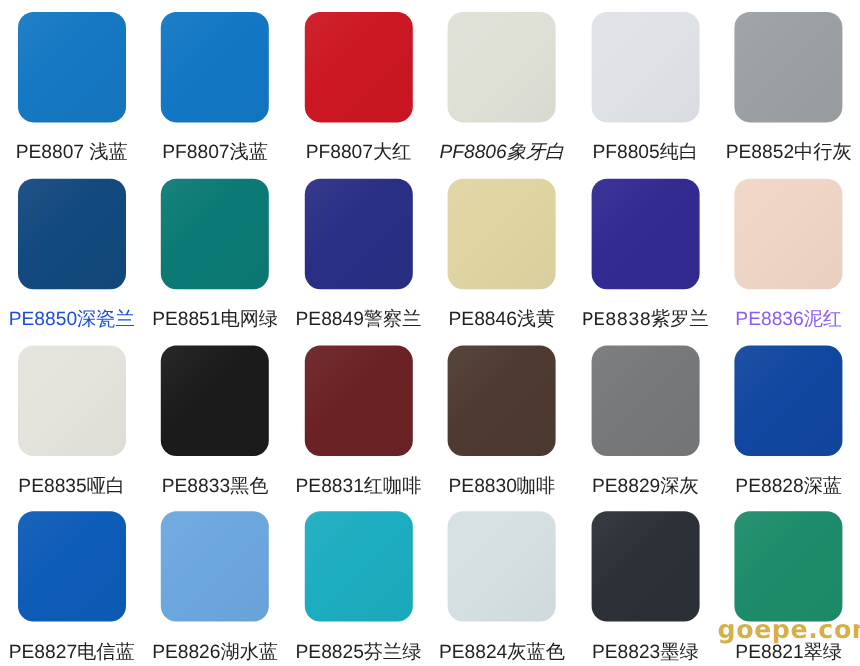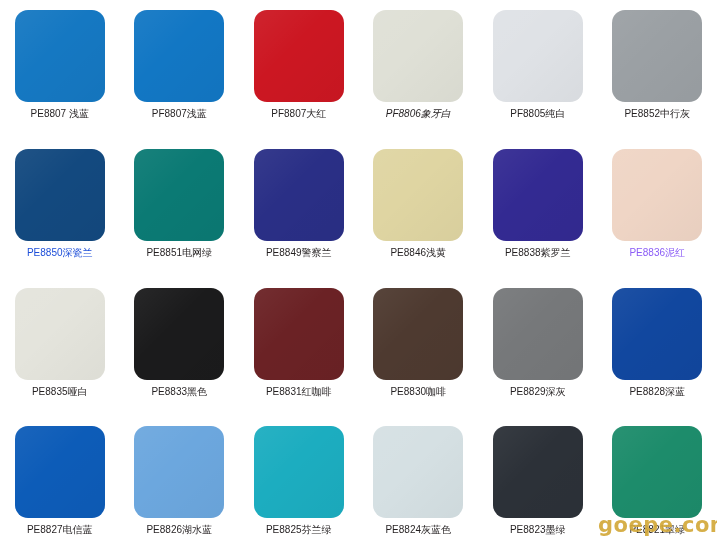--- a/index.html
+++ b/index.html
@@ -47,22 +47,22 @@
   .swatch-chip::after {
     content: "";
     position: absolute;
     inset: 0;
     border-radius: 13px;
     background: linear-gradient(135deg, rgba(255,255,255,0.055) 0%, rgba(255,255,255,0.0) 42%, rgba(0,0,0,0.03) 100%);
     pointer-events: none;
   }
 
   .swatch-label {
-    margin-top: 5px;
-    font-size: 10px;
+    margin-top: 19px;
+    font-size: 16px;
     line-height: 14px;
     color: #231f20;
     white-space: nowrap;
     text-align: center;
     letter-spacing: 0px;
   }
 
   
   #watermark {
     position: absolute;
@@ -117,21 +117,21 @@
     <div class="swatch-cell">
       <div class="swatch-chip" style="background: rgb(42, 47, 134);"></div>
       <div class="swatch-label" style="color: rgb(35, 31, 32); text-align: right;">PE8849警察兰</div>
     </div>
     <div class="swatch-cell">
       <div class="swatch-chip" style="background: rgb(223, 213, 162);"></div>
       <div class="swatch-label" style="color: rgb(35, 31, 32);">PE8846浅黄</div>
     </div>
     <div class="swatch-cell">
       <div class="swatch-chip" style="background: rgb(51, 42, 146);"></div>
-      <div class="swatch-label" style="color: rgb(35, 31, 32);">PE8838紫罗兰</div>
+      <div class="swatch-label" style="color: rgb(35, 31, 32); font-family: Liberation Mono, monospace;">PE8838紫罗兰</div>
     </div>
     <div class="swatch-cell">
       <div class="swatch-chip" style="background: rgb(239, 213, 197);"></div>
       <div class="swatch-label" style="color: #8b5cf6;">PE8836泥红</div>
     </div>
     <div class="swatch-cell">
       <div class="swatch-chip" style="background: rgb(228, 228, 220);"></div>
       <div class="swatch-label" style="color: rgb(35, 31, 32);">PE8835哑白</div>
     </div>
     <div class="swatch-cell">

